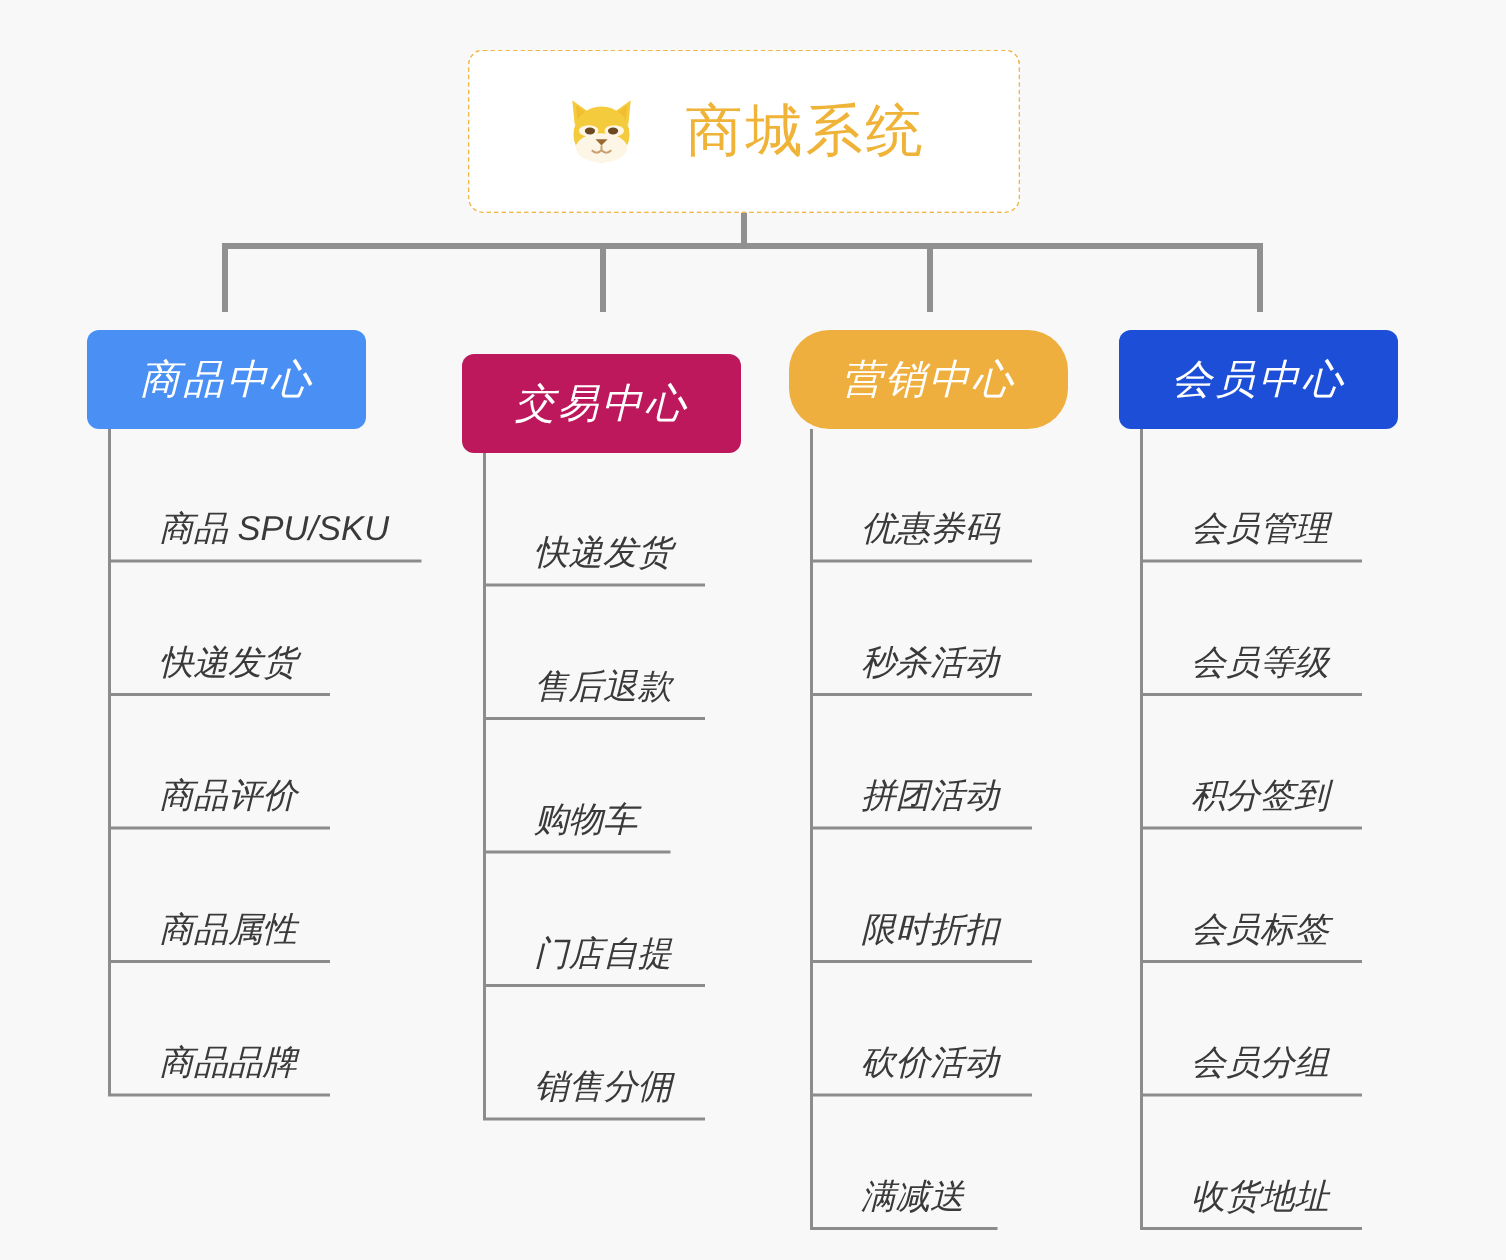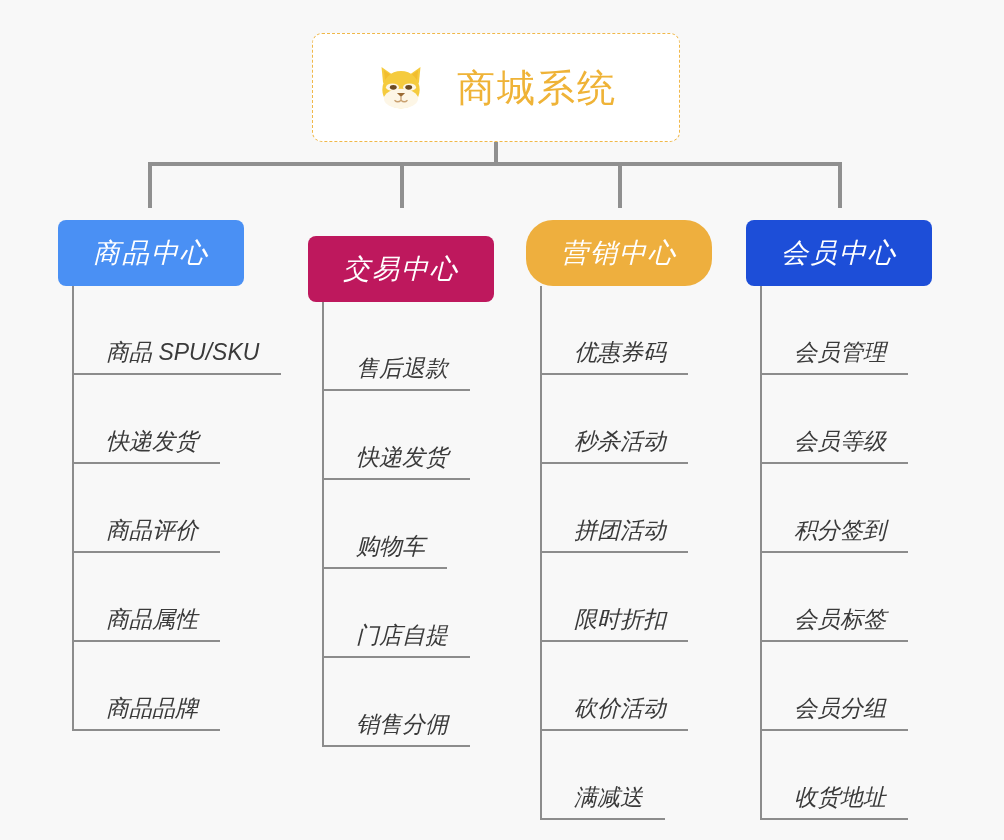--- a/index.html
+++ b/index.html
@@ -197,24 +197,24 @@
           </div>
       </div>
     </div>
 
     <div class="column c1">
       <div class="cat-box" style="background: #be185d; margin-top: 16px;">
         <span>交易中心</span>
       </div>
       <div class="leaf-list">
         <div class="leaf">
+            <span class="leaf-text">快递发货</span>
+          </div>
+        <div class="leaf">
             <span class="leaf-text">售后退款</span>
-          </div>
-        <div class="leaf">
-            <span class="leaf-text">快递发货</span>
           </div>
         <div class="leaf">
             <span class="leaf-text">购物车</span>
           </div>
         <div class="leaf">
             <span class="leaf-text">门店自提</span>
           </div>
         <div class="leaf">
             <span class="leaf-text">销售分佣</span>
           </div>

